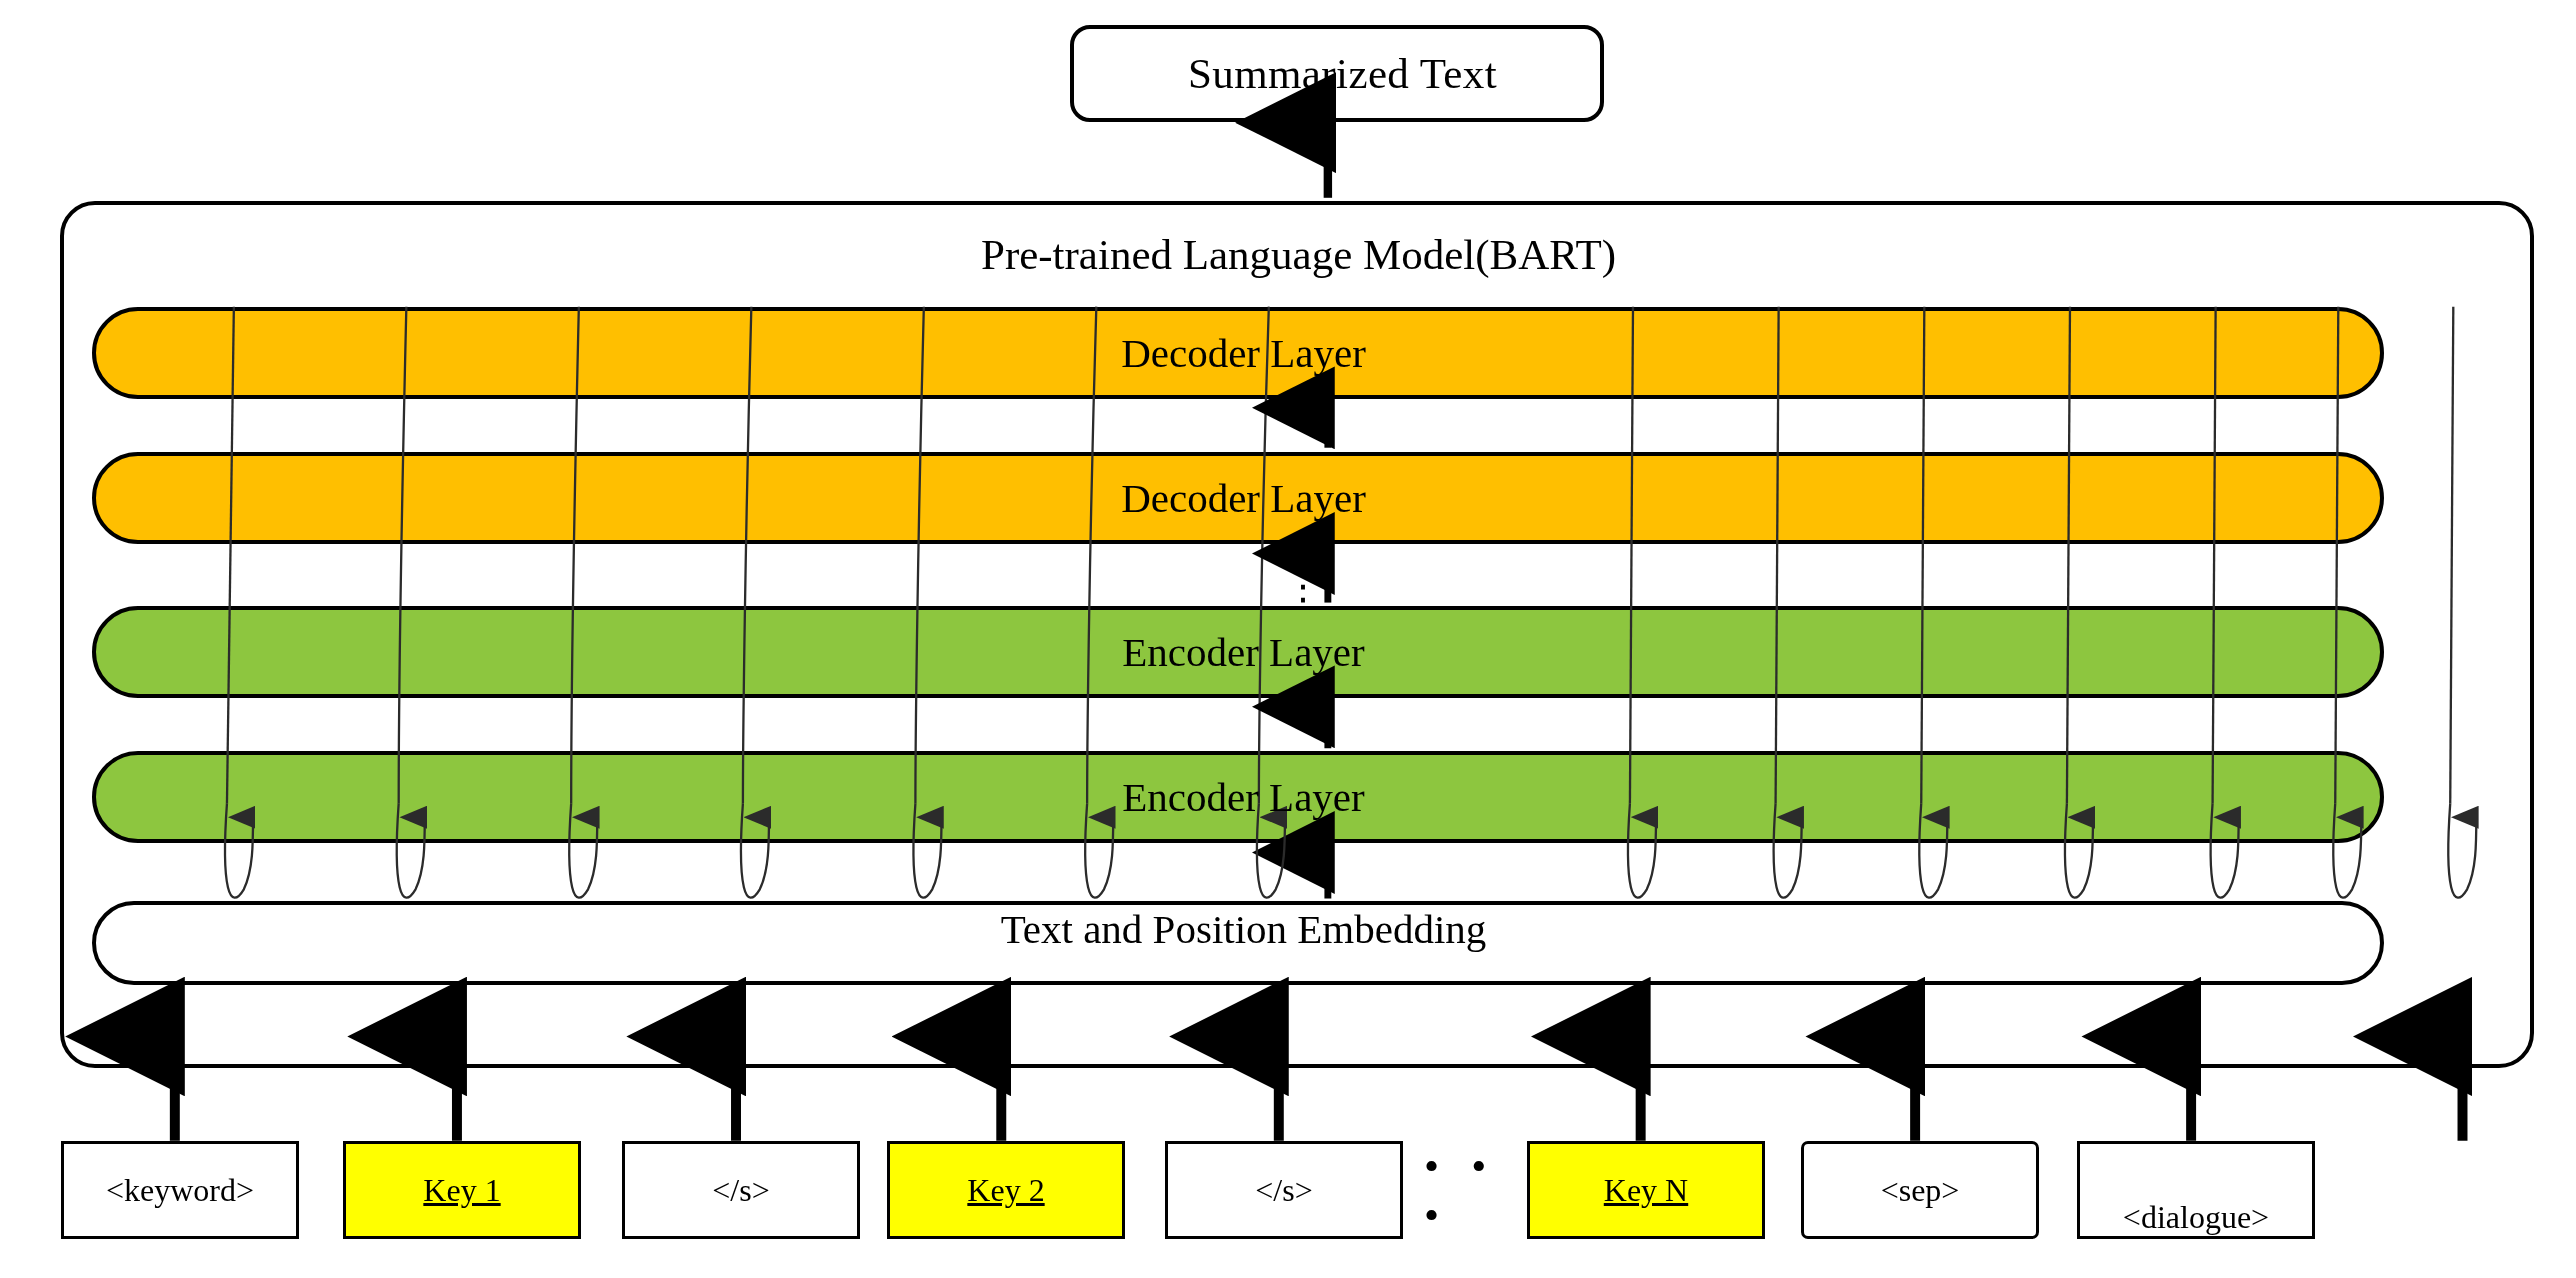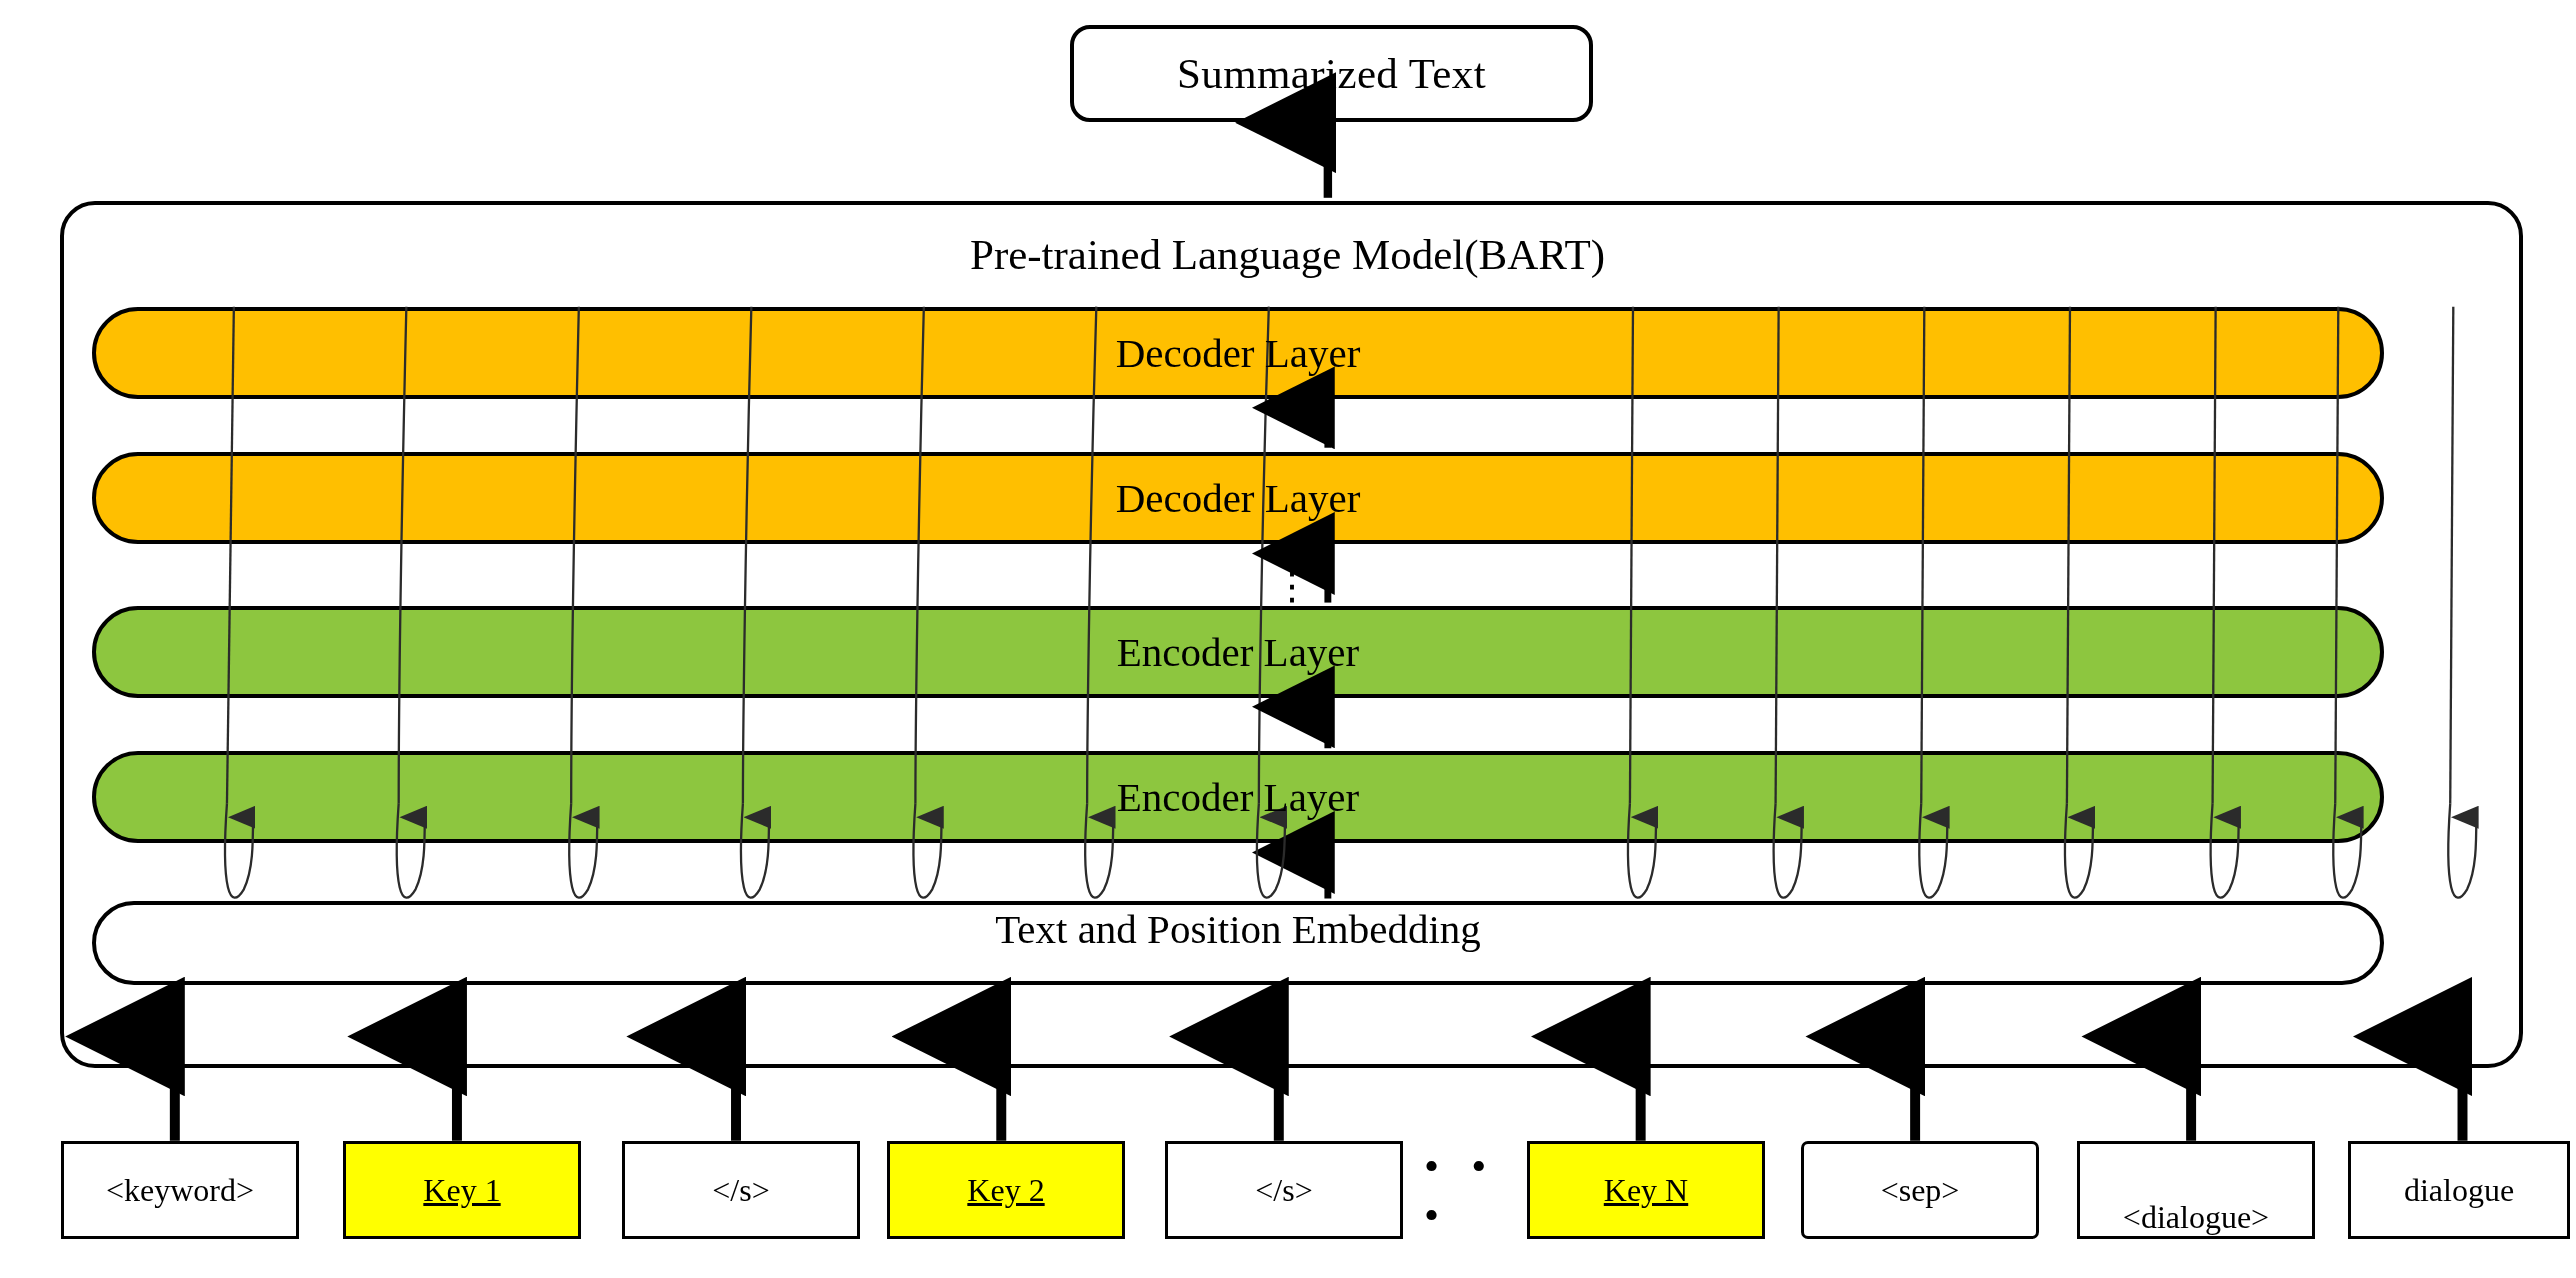--- a/index.html
+++ b/index.html
@@ -1,18 +1,18 @@
 <!DOCTYPE html>
 <html style="font-size:12.3px"><head>
 <meta charset="utf-8">
 <style>
   html,body{margin:0;padding:0;background:#ffffff;}
   body{width:2576px;height:1278px;font-family:"Liberation Serif","DejaVu Serif",serif;color:#000;}
   #stage{position:relative;width:2576px;height:1278px;overflow:hidden;}
-  .abs{position:absolute;}
+  .abs{position:absolute;padding-left:11px;}
 
   
   #summary-box{
     left:1070px;top:24.5px;width:515px;height:89px;
     border:4.6px solid #000;border-radius:20px;background:#fff;
     display:flex;align-items:center;justify-content:center;
     font-size:43px;letter-spacing:0.4px;
   }
 
   
@@ -199,19 +199,16 @@
     <div id="ellipsis" style="left:1420px;width:107px;">• • •</div>
     <div class="tok key" style="left:1523px;width:238px;">
         <span>Key N</span>
       </div>
     <div class="tok" style="left:1797px;width:238px;border-radius:7px;">
         <span>&lt;sep&gt;</span>
       </div>
     <div class="tok" style="left:2073px;width:238px;align-items:flex-end;">
         <span>&lt;dialogue&gt;</span>
       </div>
-    <div class="tok" style="left:2344px;width:222px;">
-        <span>dialogue</span>
-      </div>
   </div>
 
 </div>
 
 
 </body></html>

